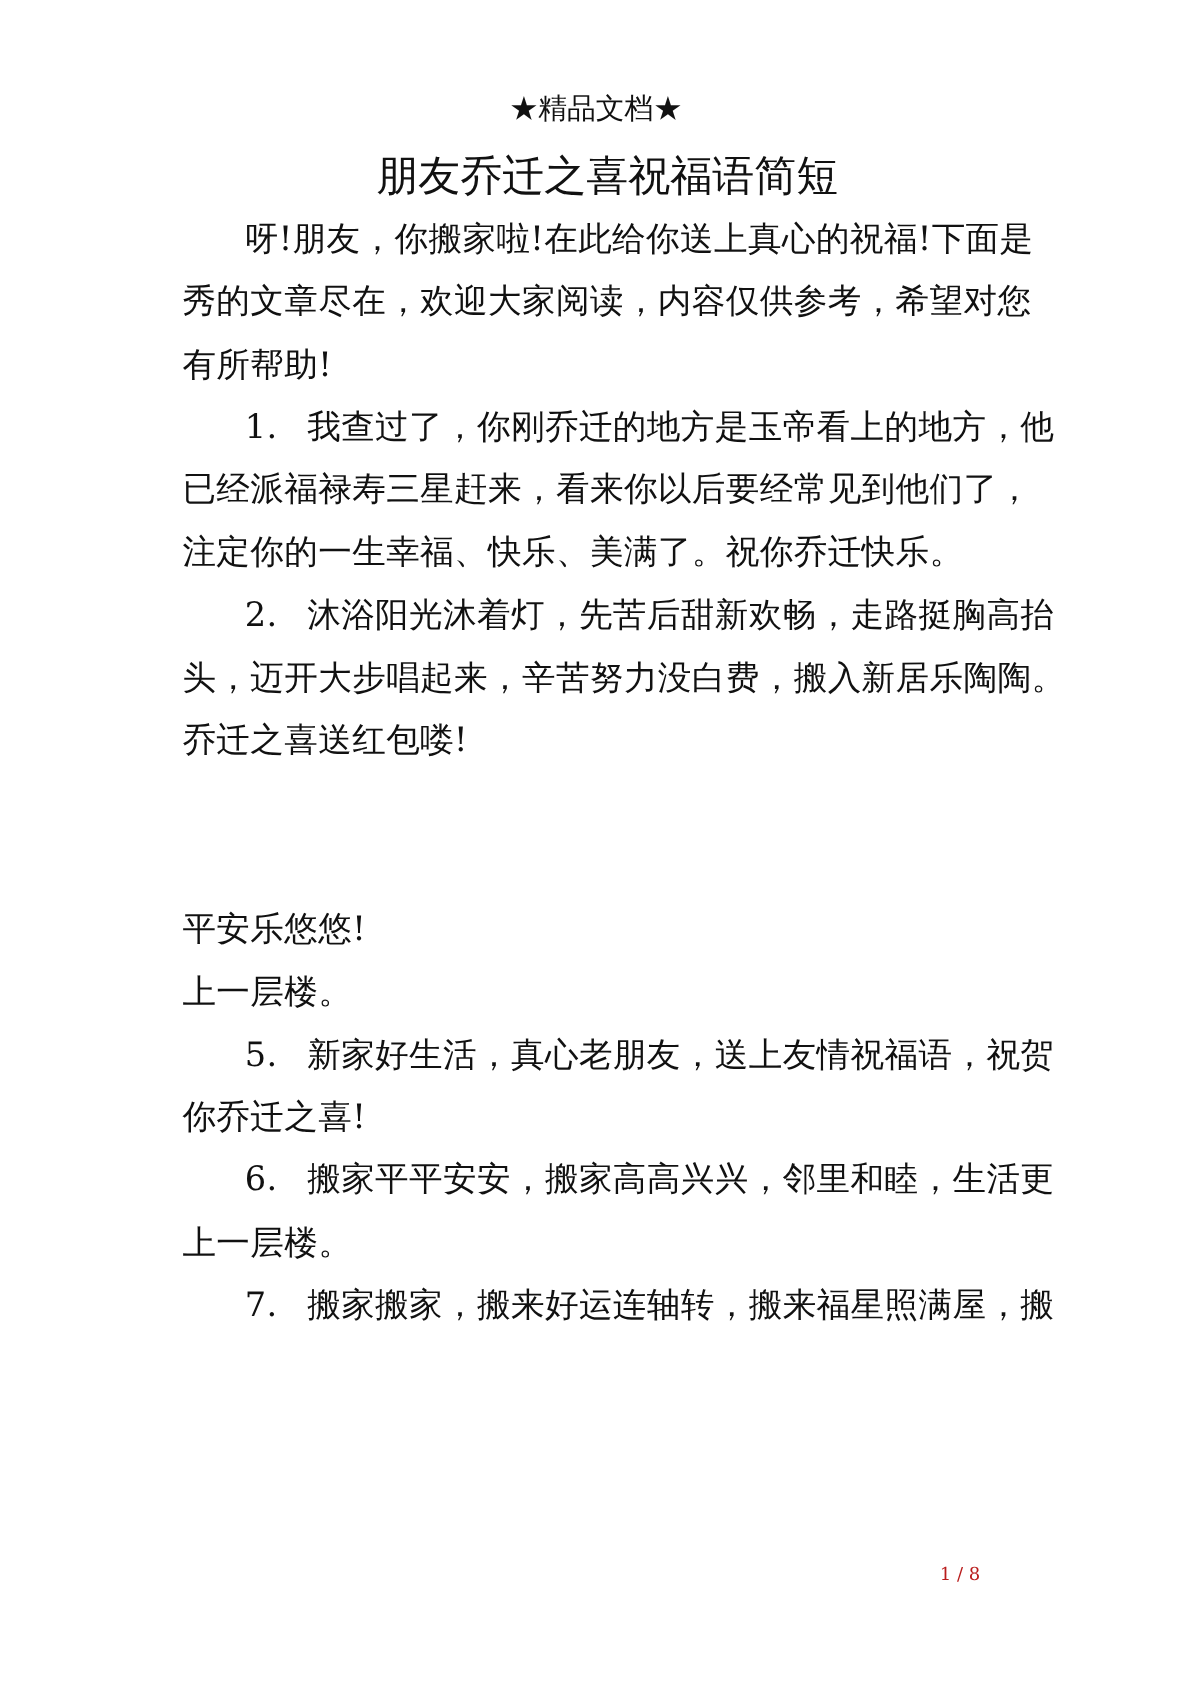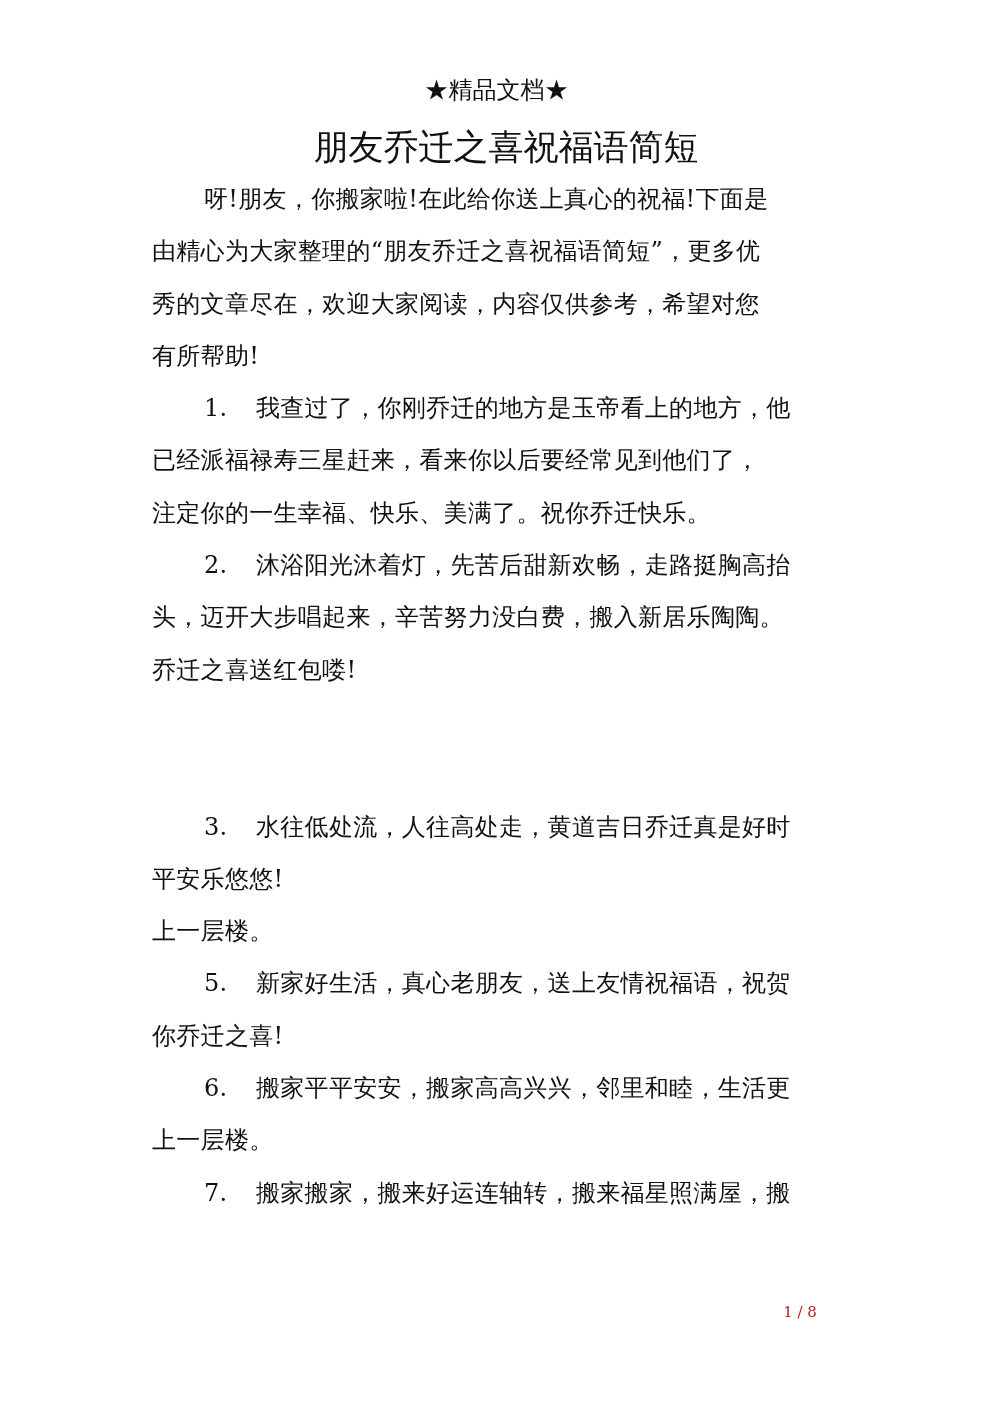--- a/index.html
+++ b/index.html
@@ -42,21 +42,21 @@
       color: #111;
     }
     .body {
       position: absolute;
       left: 152px;
       top: 177px;
       width: 700px;
     }
     .line {
       height: 52.3px;
-      font-size: 24px;
+      font-size: 28px;
       line-height: 44px;
       white-space: nowrap;
       letter-spacing: 0.3px;
     }
     .indent { padding-left: 52px; }
     .num { display: inline-block; width: 52px; }
     .blank { height: 52.3px; }
     .footer-page {
       position: absolute;
       top: 1300px;
@@ -74,21 +74,20 @@
 <div class="page">
 
   <div class="header-mark">★精品文档★</div>
 
   <h1 class="title" style="margin:0;font-weight:normal;">朋友乔迁之喜祝福语简短</h1>
 
   <div class="body">
 
     <div>
       <div class="line indent">呀!朋友，你搬家啦!在此给你送上真心的祝福!下面是</div>
-      <div class="line">由精心为大家整理的“朋友乔迁之喜祝福语简短”，更多优</div>
       <div class="line">秀的文章尽在，欢迎大家阅读，内容仅供参考，希望对您</div>
       <div class="line">有所帮助!</div>
     </div>
 
     <div>
       <div class="line indent">
         <span class="num">1.</span><span>我查过了，你刚乔迁的地方是玉帝看上的地方，他</span>
       </div>
       <div class="line">已经派福禄寿三星赶来，看来你以后要经常见到他们了，</div>
       <div class="line">注定你的一生幸福、快乐、美满了。祝你乔迁快乐。</div>
@@ -99,23 +98,20 @@
         <span class="num">2.</span><span>沐浴阳光沐着灯，先苦后甜新欢畅，走路挺胸高抬</span>
       </div>
       <div class="line">头，迈开大步唱起来，辛苦努力没白费，搬入新居乐陶陶。</div>
       <div class="line">乔迁之喜送红包喽!</div>
     </div>
 
     <div class="blank"></div>
     <div class="blank"></div>
 
     <div>
-      <div class="line indent">
-        <span class="num">3.</span><span>水往低处流，人往高处走，黄道吉日乔迁真是好时</span>
-      </div>
       <div class="line">平安乐悠悠!</div>
     </div>
 
     <div>
       <div class="line">上一层楼。</div>
     </div>
 
     <div>
       <div class="line indent">
         <span class="num">5.</span><span>新家好生活，真心老朋友，送上友情祝福语，祝贺</span>

